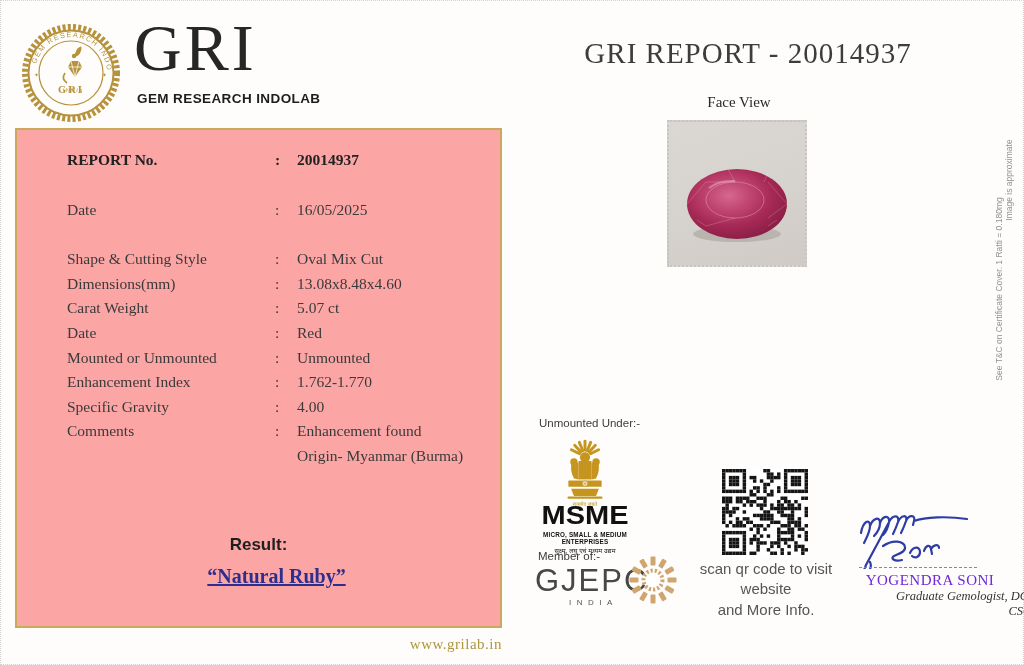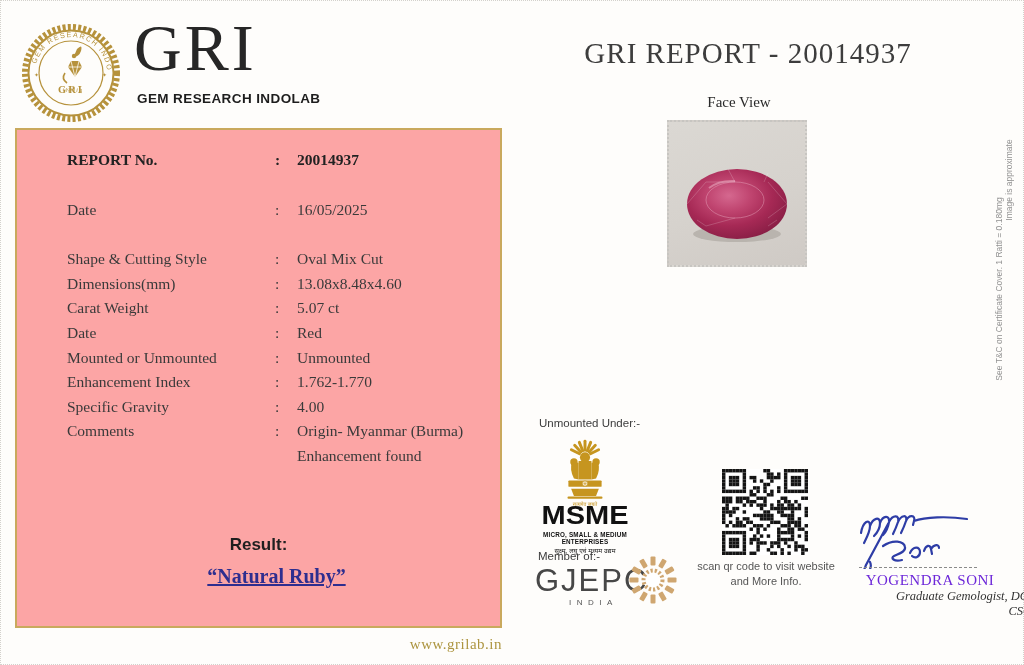--- a/index.html
+++ b/index.html
@@ -53,21 +53,21 @@
   .msme-line2{font-size:6.5px;margin-top:1px;color:#222;}
   .member-label{left:537px;top:549px;font-family:"Liberation Sans",sans-serif;
                 font-size:11.5px;color:#3c3c3c;}
   .gjepc{left:534px;top:564px;font-family:"Liberation Sans",sans-serif;color:#474747;}
   .gjepc-name{font-size:31px;letter-spacing:2px;line-height:1;}
   .gjepc-country{font-size:8px;letter-spacing:5.5px;margin-top:2px;margin-left:34px;color:#555;}
   .sunburst{left:627px;top:554px;width:50px;height:50px;}
 
   .qr{left:721px;top:468px;width:86px;height:86px;background:#fff;}
   .qr-caption{left:690px;top:558px;width:150px;text-align:center;
-              font-family:"Liberation Sans",sans-serif;font-size:11px;
+              font-family:"Liberation Sans",sans-serif;font-size:15px;
               color:#565656;line-height:1.35;}
 
   .signature{left:852px;top:490px;width:122px;height:78px;}
   .sig-dash{left:858px;top:566px;width:118px;border-top:1px dashed #8a8a8a;}
   .sig-name{left:864px;top:571px;width:130px;text-align:center;font-size:15px;
             font-weight:normal;color:#6d28d9;letter-spacing:.5px;}
   .sig-title{left:886px;top:588px;width:145px;text-align:right;font-size:12.5px;color:#333;font-style:italic;}
 
   .side-note{position:absolute;font-family:"Liberation Sans",sans-serif;
              font-size:8.5px;color:#929292;white-space:nowrap;text-align:center;
@@ -171,22 +171,22 @@
           <span class="spec-label">Specific Gravity</span>
           <span class="spec-colon">:</span>
           <span class="spec-value">
             <div>4.00</div>
           </span>
         </div>
         <div class="spec-row">
           <span class="spec-label">Comments</span>
           <span class="spec-colon">:</span>
           <span class="spec-value">
+            <div>Enhancement found</div>
             <div>Origin- Myanmar (Burma)</div>
-            <div>Enhancement found</div>
           </span>
         </div>
       </div>
     <div class="result-block">
       <div class="result-label">Result:</div>
       <div class="result-value">“Natural Ruby”</div>
     </div>
   </div>
   <div class="abs website">www.grilab.in</div>
 

